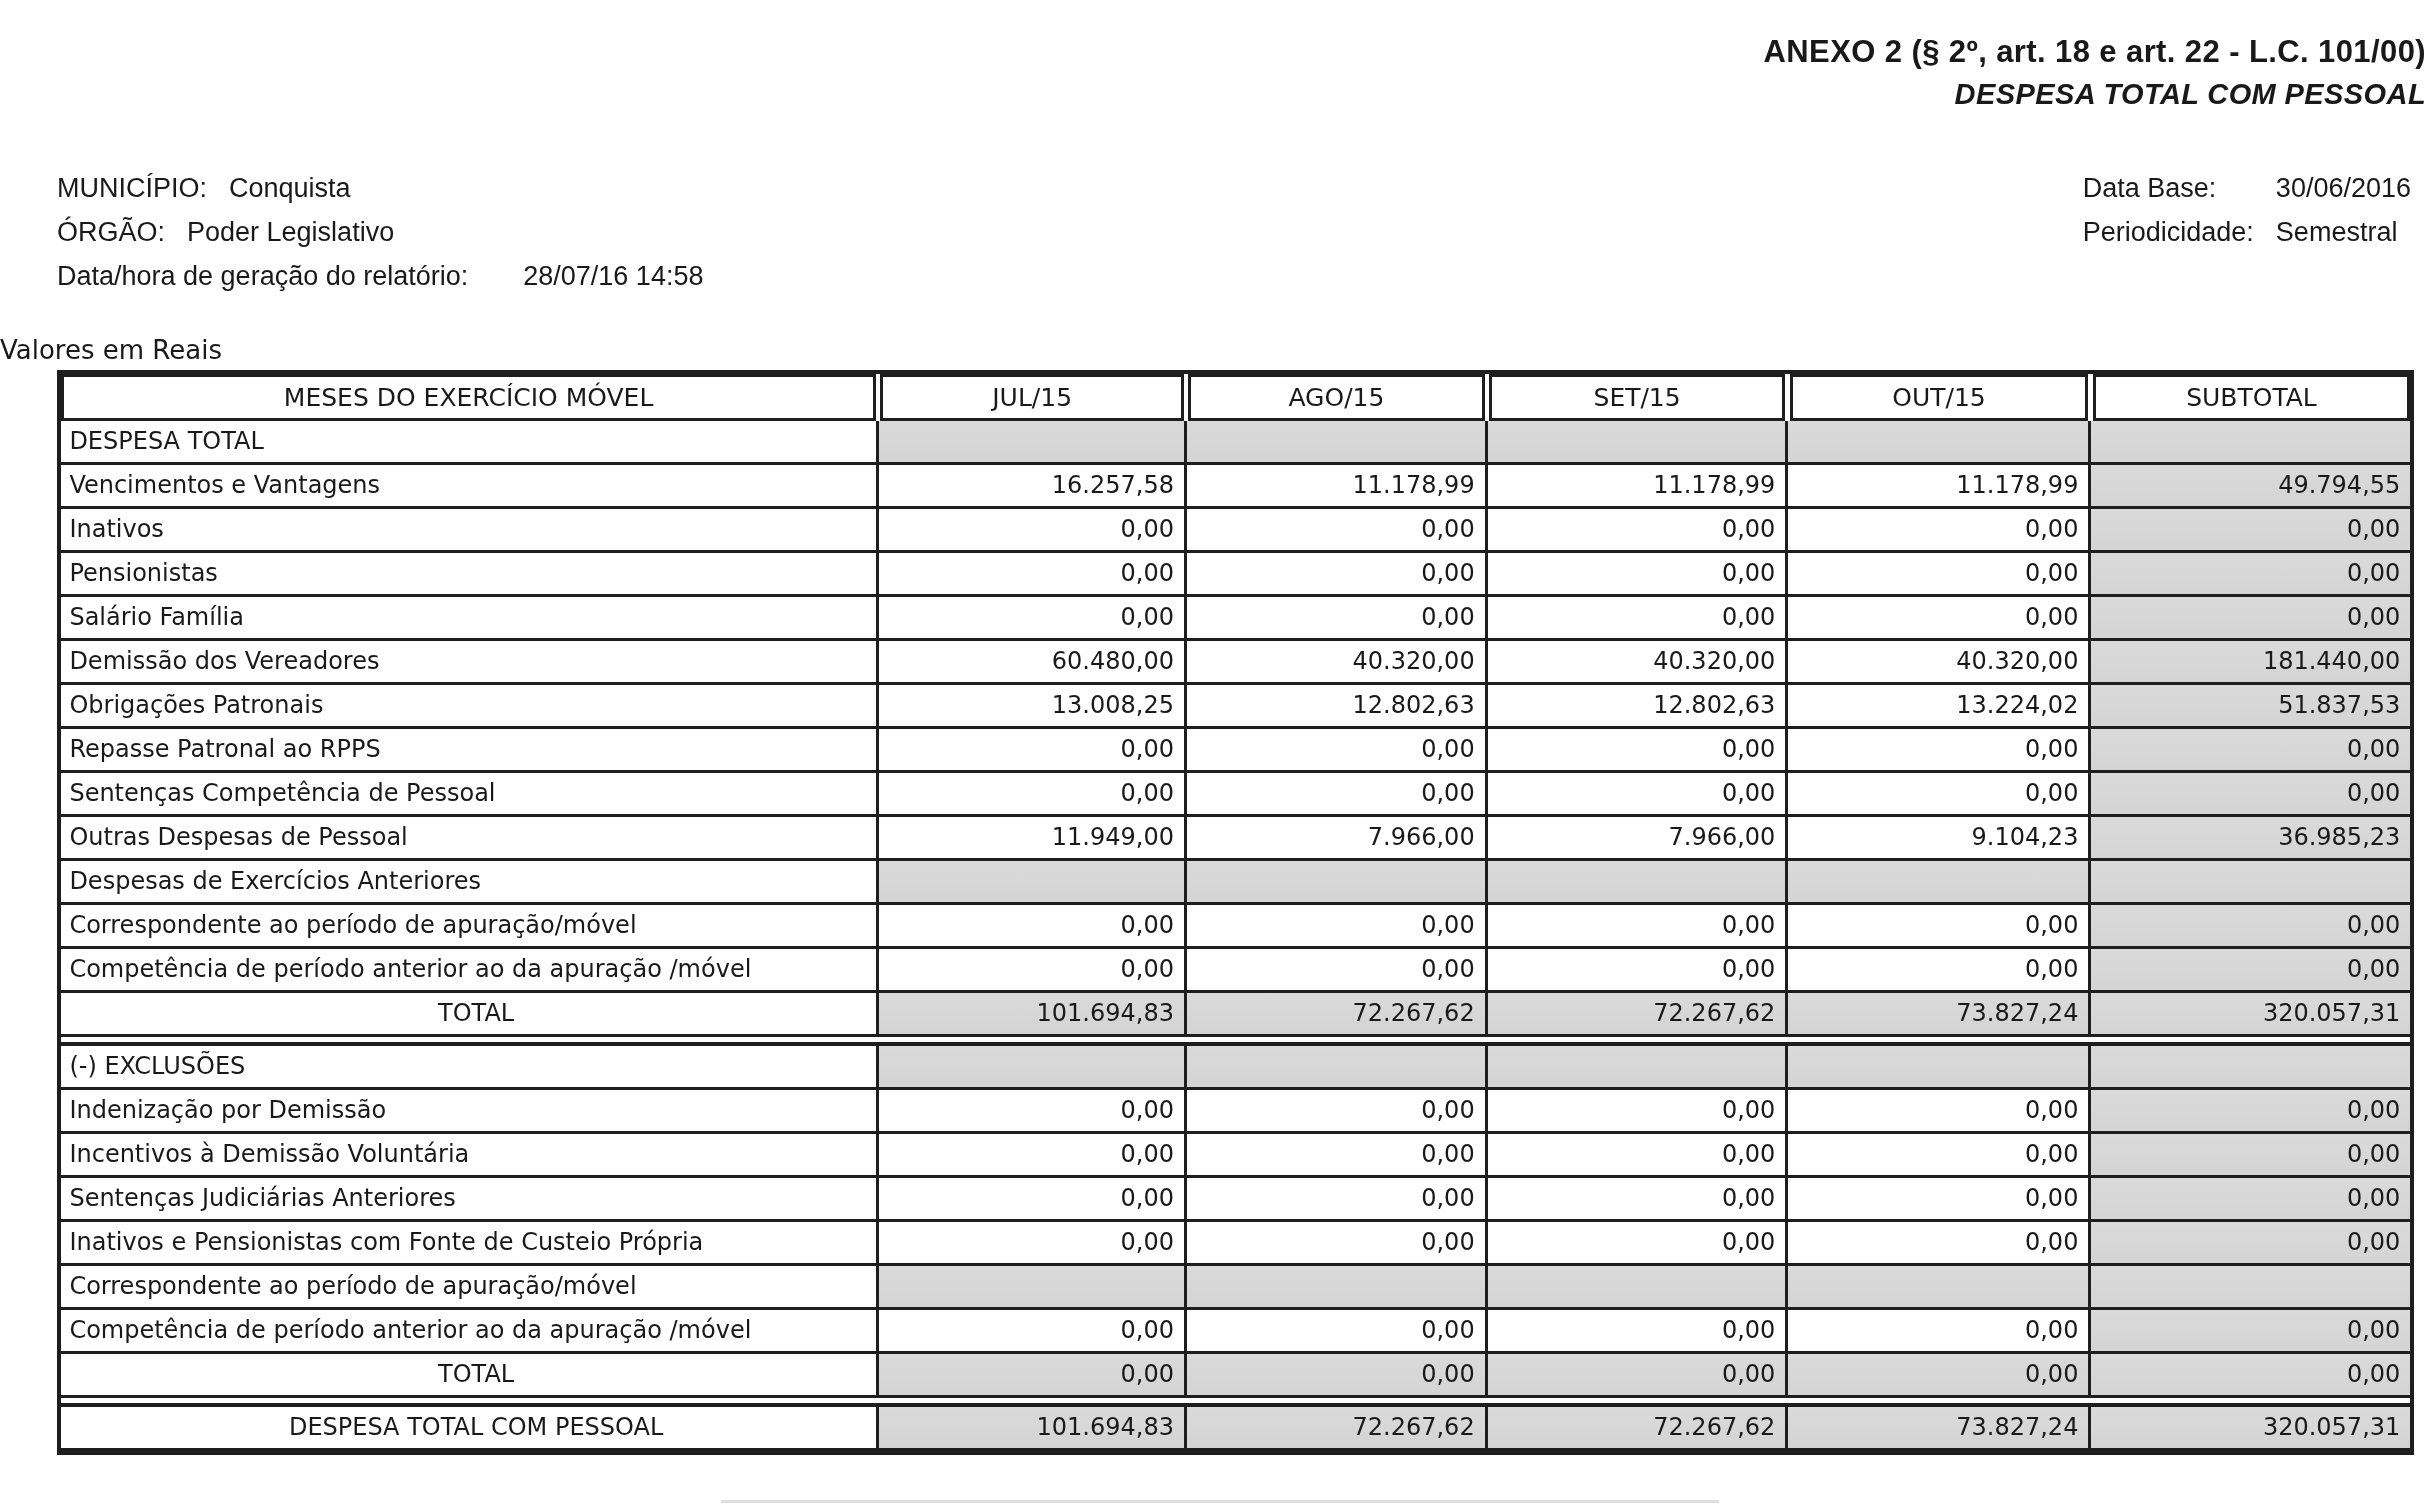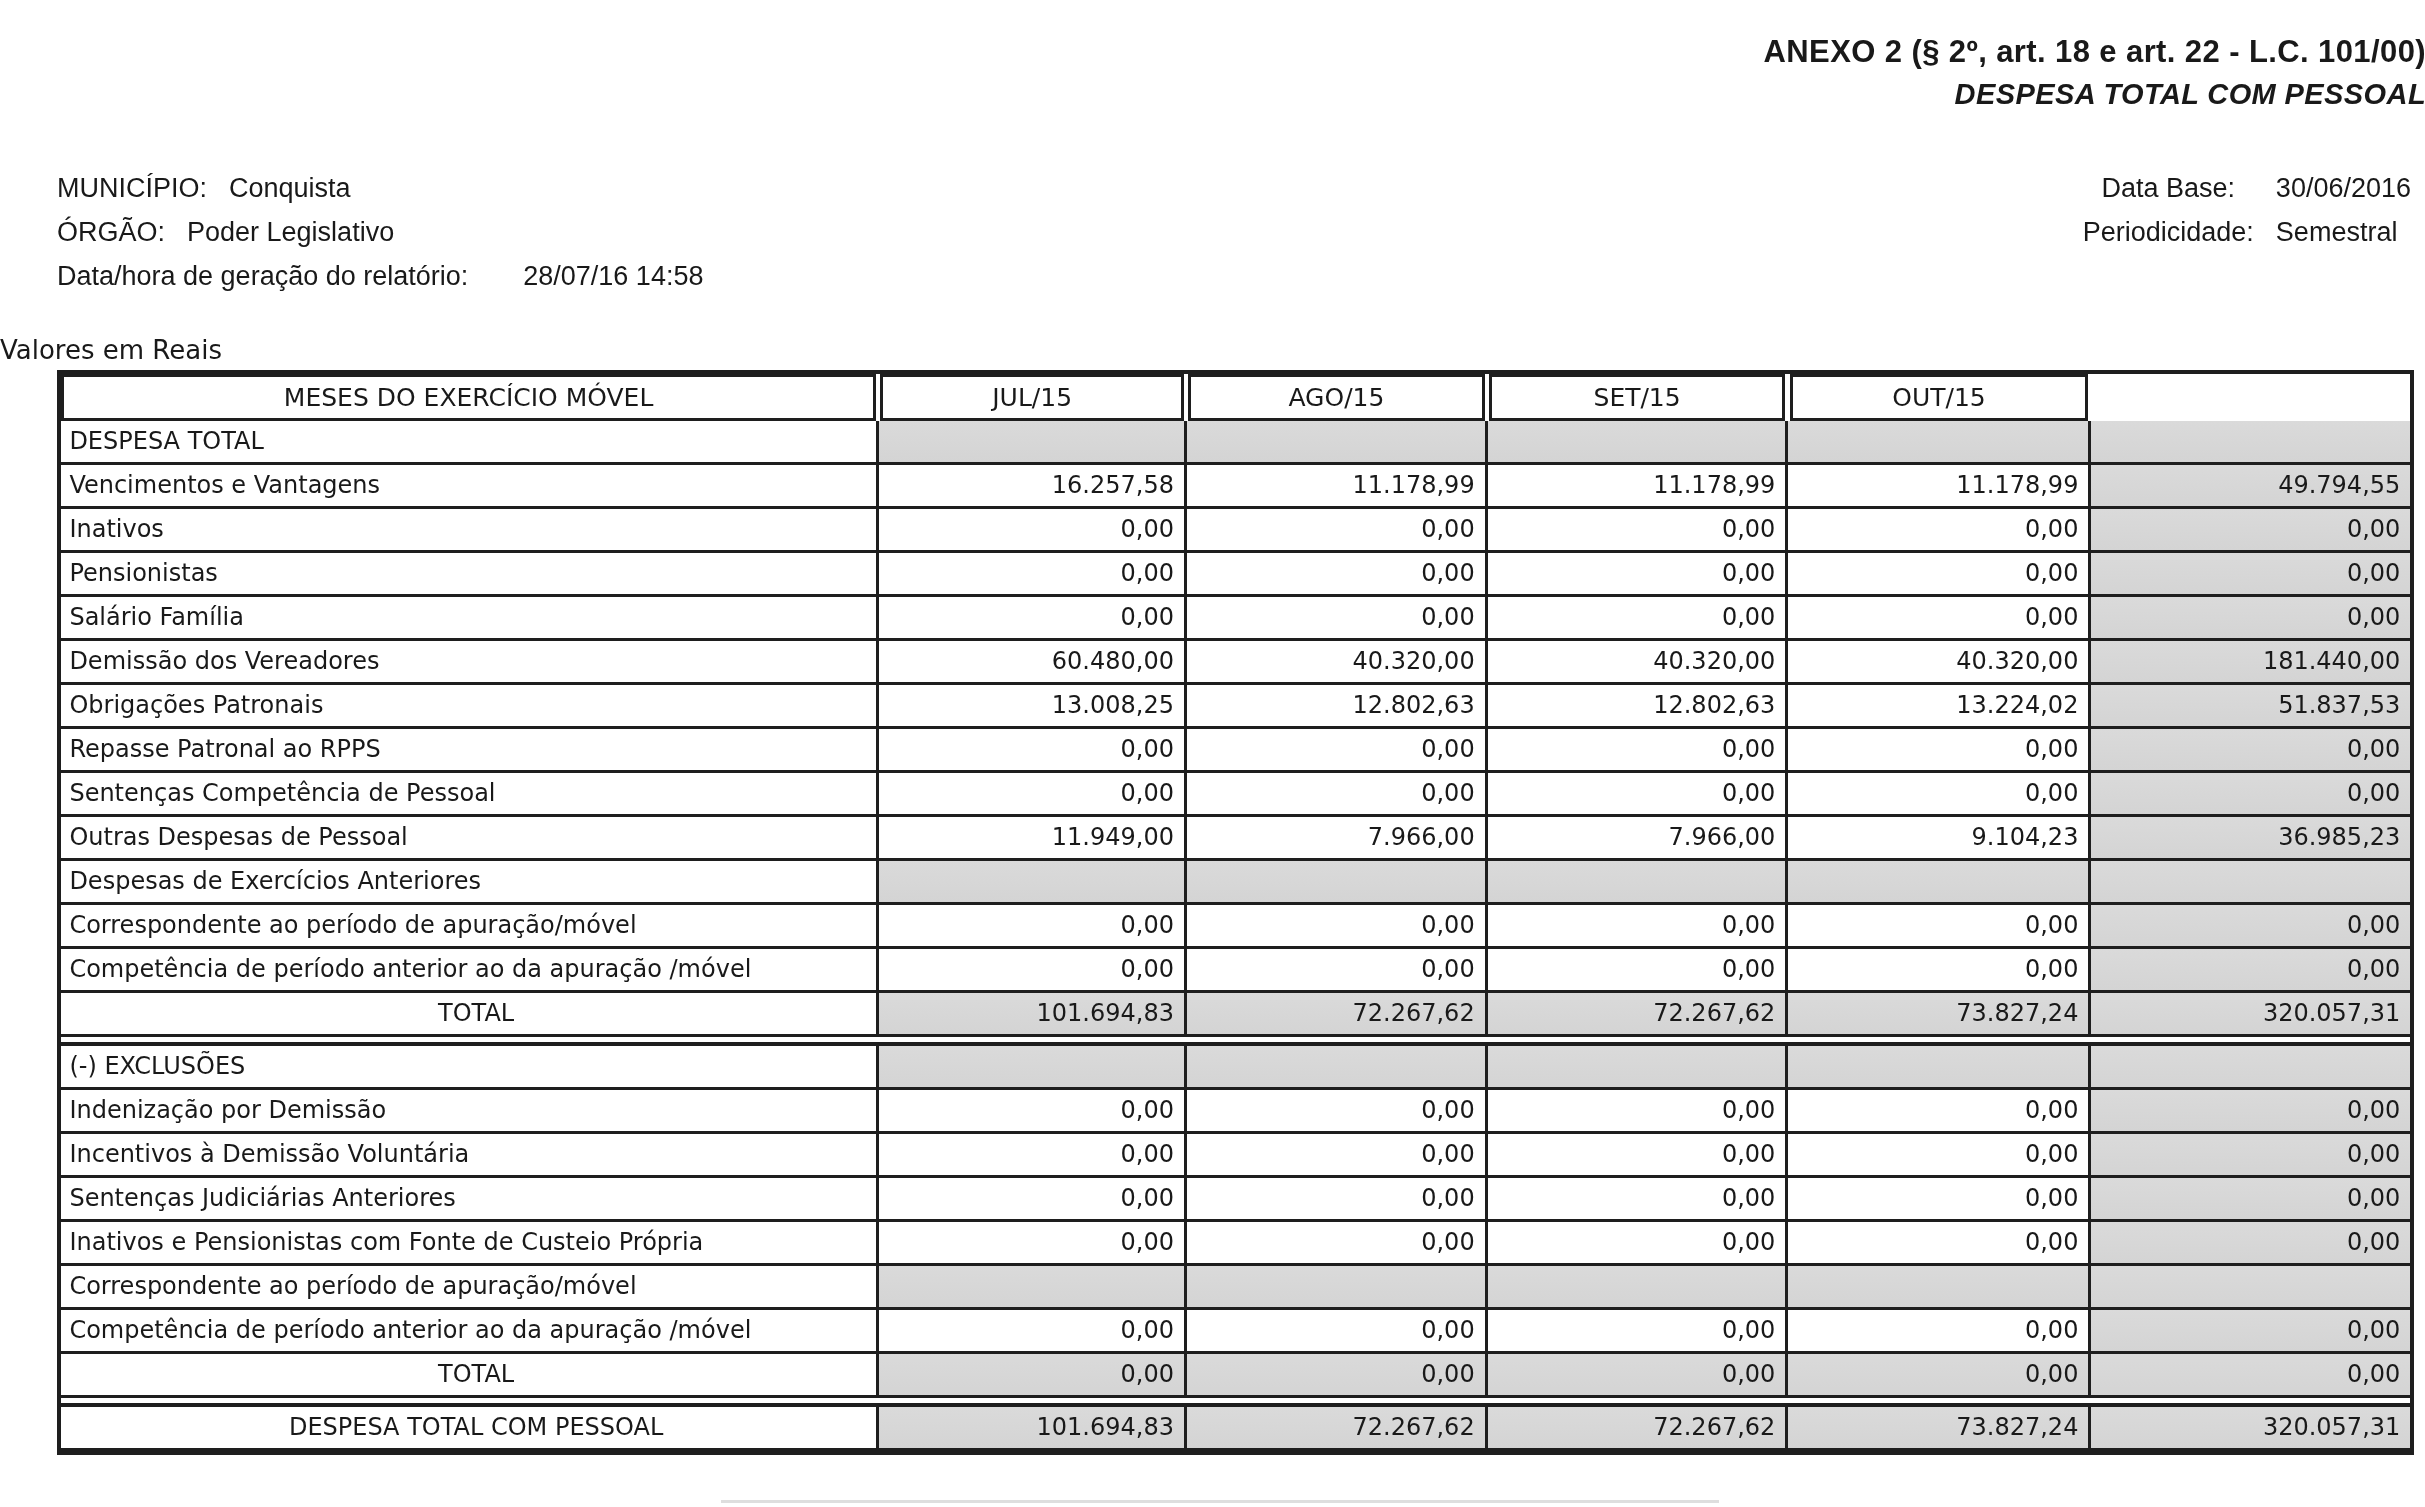--- a/index.html
+++ b/index.html
@@ -16,21 +16,21 @@
   
   .title-block{padding-top:34px;text-align:right;}
   .t1{font-size:31px;font-weight:bold;letter-spacing:0.4px;}
   .t2{font-size:29px;font-weight:bold;font-style:italic;margin-top:7.5px;letter-spacing:0.4px;}
   
   .meta{margin-top:55px;padding:0 15px 0 57px;display:flex;justify-content:space-between;align-items:flex-start;}
   .meta-left{font-size:27px;line-height:44px;}
   .mrow .mlabel{margin-right:22px;}
   .mrow .mval-dt{margin-left:55px;}
   .meta-right{font-size:27px;line-height:44px;display:grid;grid-template-columns:auto auto;column-gap:22px;}
-  .meta-right .rlabel{text-align:center;margin-left:6px;}
+  .meta-right .rlabel{text-align:left;margin-left:6px;}
   .meta-right .rval{text-align:left;}
   
   .valores{margin-top:37px;padding-right:15px;text-align:left;font-size:26px;font-family:"DejaVu Sans",sans-serif;}
   
   .table-outer{
     margin:5px 11.7px 0 57px;
     border:4.2px solid var(--bd);
     background:#fff;
     font-family:"DejaVu Sans",sans-serif;
   }
@@ -91,20 +91,21 @@
 
   <div class="valores">Valores em Reais</div>
 
   <div class="table-outer">
     <div class="grid header-grid">
       <div class="hcell">MESES DO EXERCÍCIO MÓVEL</div>
       <div class="hcell">JUL/15</div>
       <div class="hcell">AGO/15</div>
       <div class="hcell">SET/15</div>
       <div class="hcell">OUT/15</div>
+      <div class="hcell">SUBTOTAL</div>
     </div>
     <div id="sections-mount">
         <div class="grid body-grid">
           <div class="c lab col0 section">DESPESA TOTAL</div>
           <div class="c val shade"></div>
           <div class="c val shade"></div>
           <div class="c val shade"></div>
           <div class="c val shade"></div>
           <div class="c val shade"></div>
           <div class="c lab col0 data">Vencimentos e Vantagens</div>

